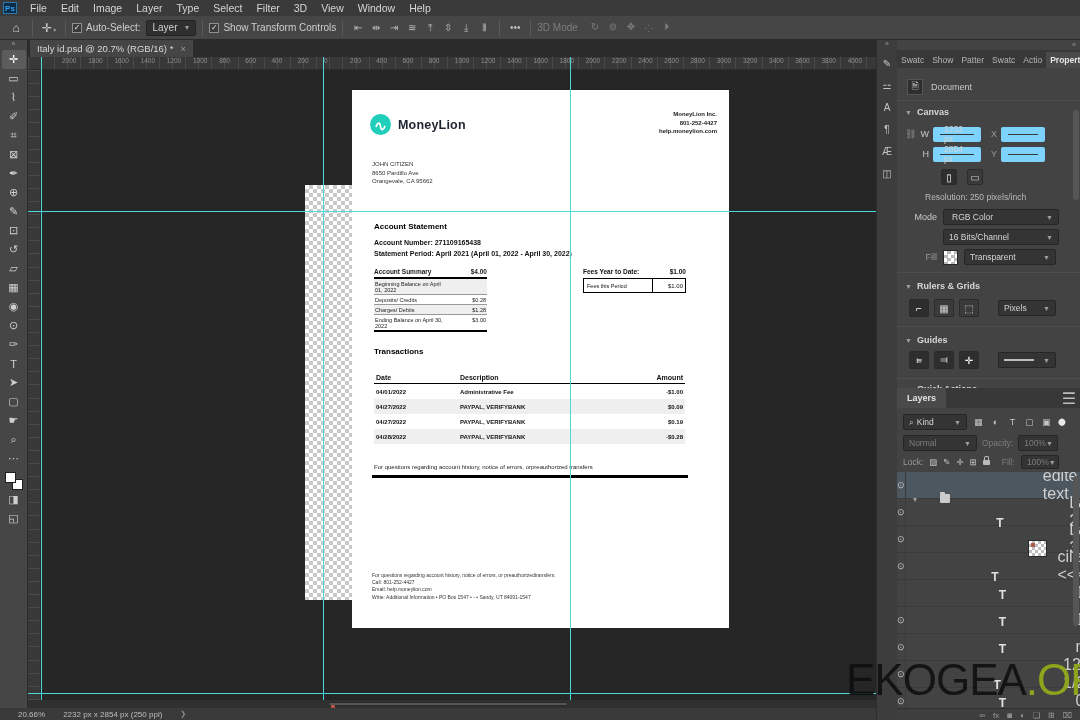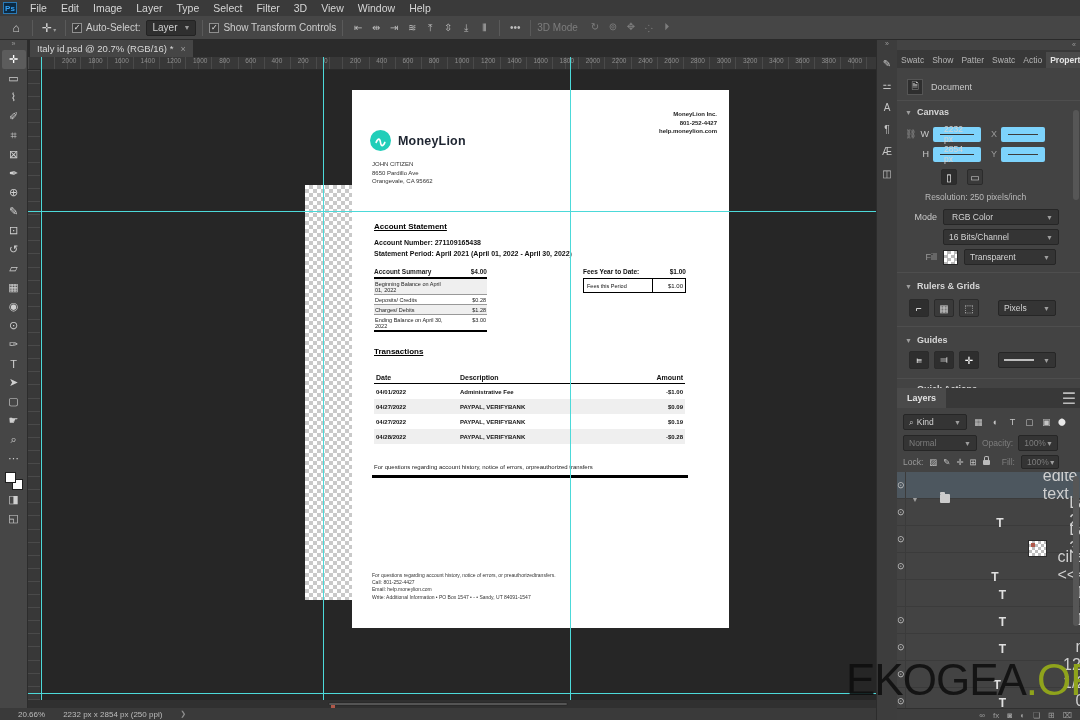--- a/index.html
+++ b/index.html
@@ -46,21 +46,21 @@
   .guide-v{position:absolute;top:0;width:1px;height:643px;background:#4cd9d9;z-index:8;}
   .guide-h{position:absolute;left:0;height:1px;width:848px;background:#4cd9d9;z-index:8;}
 
   
   .page{position:absolute;left:324px;top:33px;width:377px;height:538px;background:#ffffff;color:#111;z-index:2;}
   .pg{position:absolute;}
   .logo-circle{width:21px;height:21px;border-radius:50%;background:#21ceb9;display:flex;align-items:center;justify-content:center;}
   .logo-name{font-size:12.5px;font-weight:bold;color:#1d2430;letter-spacing:.2px;}
   .hdr-right{font-size:6px;font-weight:bold;text-align:right;line-height:8.5px;color:#222;}
   .addr{font-size:6px;line-height:8.5px;color:#333;}
-  .sec-title{font-size:8px;font-weight:bold;text-decoration:underline;color:#000;}
+  .sec-title{font-size:8px;font-weight:bold;color:#000;}
   .acct-line{font-size:7px;font-weight:bold;color:#111;}
   .sum-table{position:absolute;left:22px;top:178px;width:113px;font-size:5.5px;color:#222;}
   .sum-head{display:flex;justify-content:space-between;font-size:6.5px;font-weight:bold;border-bottom:2.5px solid #000;padding-bottom:2px;}
   .sum-row{display:flex;justify-content:space-between;border-bottom:.5px solid #999;padding:1.5px 1px;}
   .sum-row:nth-child(odd){background:#efefef;}
   .sum-row:last-child{border-bottom:2px solid #000;}
   .sum-row .lbl{width:72px;}
   .fees-head{display:flex;justify-content:space-between;font-size:6.5px;font-weight:bold;}
   .fees-box{display:flex;border:1.2px solid #000;height:15px;margin-top:3px;font-size:5.5px;}
   .fees-box .c1{flex:1;display:flex;align-items:center;padding-left:3px;border-right:1px solid #000;}
@@ -261,21 +261,21 @@
         <span class="ruler-num">3200</span>
         <span class="ruler-num">3400</span>
         <span class="ruler-num">3600</span>
         <span class="ruler-num">3800</span>
         <span class="ruler-num">4000</span>
       </div>
     <div class="ruler-left"></div>
     <div class="checker"></div>
 
     <div class="page">
-      <div class="pg" style="left:18px;top:40px;display:flex;align-items:center;gap:7px;">
+      <div class="pg" style="left:18px;top:24px;display:flex;align-items:center;gap:7px;">
         <div class="logo-circle">
           <svg width="15" height="15" viewBox="0 0 24 24">
               <path d="M5 15c3-7 6-7 7 0s4 7 7 0" fill="none" stroke="#ffffff" stroke-width="2.6" stroke-linecap="round"></path>
             </svg>
         </div>
         <span class="logo-name">MoneyLion</span>
       </div>
       <div class="pg hdr-right" style="right:12px;top:20px;">
 
       <div>MoneyLion Inc.</div>

